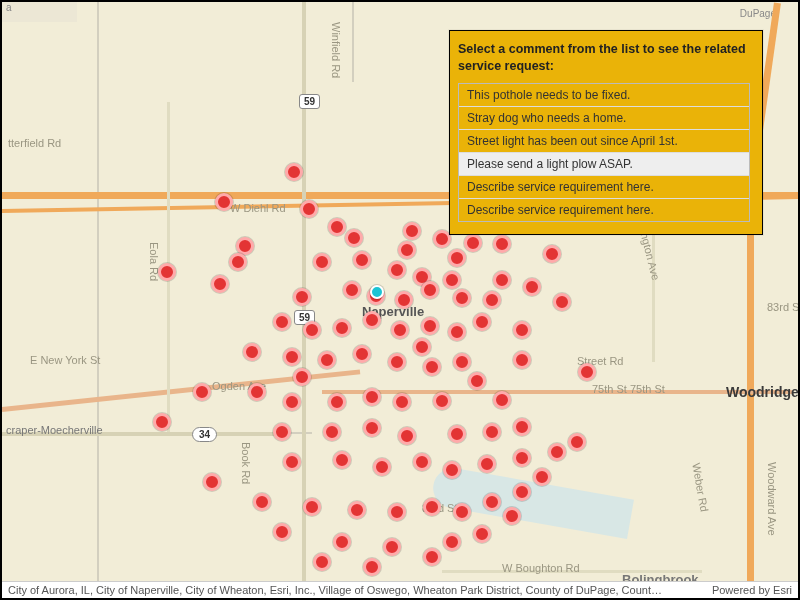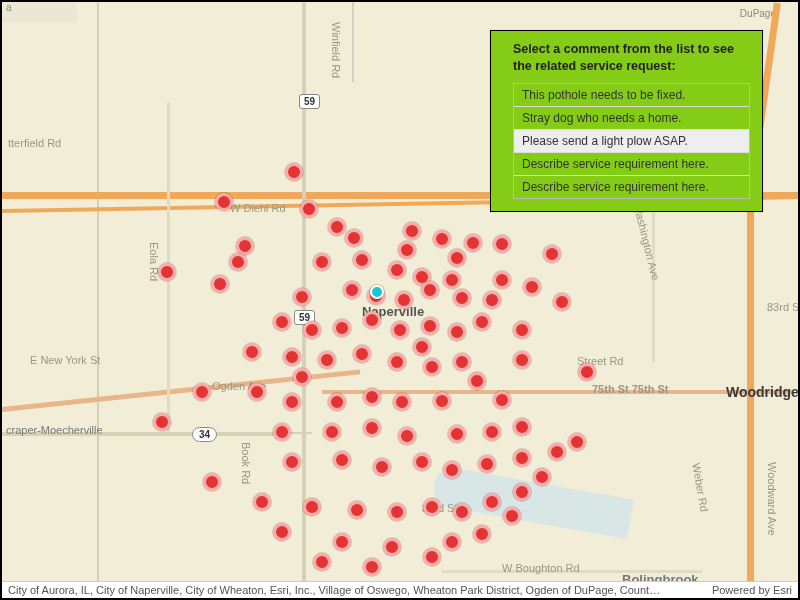--- a/index.html
+++ b/index.html
@@ -111,24 +111,24 @@
     overflow: hidden;
     display: flex;
     justify-content: space-between;
   }
 
   
   .panel {
     position: absolute;
     right: 35px;
     top: 28px;
-    width: 273px;
-    background: #84cc16;
+    width: 314px;
+    background: #eab308;
     border: 1px solid #000;
-    padding: 10px 12px 12px 22px;
+    padding: 10px 12px 12px 8px;
     box-shadow: 0 0 0 1px rgba(0,0,0,0.04);
   }
   .panel-title {
     font-size: 12.5px;
     font-weight: bold;
     color: #222;
     margin-bottom: 8px;
     line-height: 1.35;
   }
   .comment-list {
@@ -192,21 +192,21 @@
 
     <span class="map-label" style="left:340px; top:20px; transform:rotate(90deg); transform-origin:left top;">Winfield Rd</span>
     <span class="map-label" style="left:6px; top:135px;">tterfield Rd</span>
     <span class="map-label" style="left:228px; top:200px;">W Diehl Rd</span>
     <span class="map-label" style="left:158px; top:240px; transform:rotate(90deg); transform-origin:left top;">Eola Rd</span>
     <span class="map-label" style="left:28px; top:352px;">E New York St</span>
     <span class="map-label" style="left:210px; top:378px;">Ogden Ave</span>
     <span class="map-label" style="left:4px; top:422px; color:#777;">craper-Moecherville</span>
     <span class="map-label" style="left:250px; top:440px; transform:rotate(90deg); transform-origin:left top;">Book Rd</span>
     <span class="map-label" style="left:575px; top:353px;">Street Rd</span>
-    <span class="map-label" style="left:590px; top:381px;font-weight:bold;">75th St  75th St</span>
+    <span class="map-label" style="left:590px; top:381px;">75th St  75th St</span>
     <span class="map-label" style="left:420px; top:500px;">83rd St</span>
     <span class="map-label" style="left:765px; top:299px;">83rd St</span>
     <span class="map-label city" style="left:360px; top:302px;">Naperville</span>
     <span class="map-label dark" style="left:724px; top:382px;">Woodridge</span>
     <span class="map-label" style="left:700px; top:460px; transform:rotate(80deg); transform-origin:left top;">Weber Rd</span>
     <span class="map-label" style="left:776px; top:460px; transform:rotate(90deg); transform-origin:left top;">Woodward Ave</span>
     <span class="map-label" style="left:641px; top:200px; transform:rotate(76deg); transform-origin:left top;">Washington Ave</span>
     <span class="map-label" style="left:500px; top:560px;">W Boughton Rd</span>
     <span class="map-label city" style="left:620px; top:570px; color:#777;">Bolingbrook</span>
 
@@ -314,25 +314,26 @@
       </div>
 
     <div id="selected-dot" class="dot dot-selected" style="left: 375px; top: 290px;"></div>
 
 
     <div class="panel">
       <div class="panel-title">Select a comment from the list to see the related service request:</div>
       <div class="comment-list" id="comment-list">
           <div class="comment-item">This pothole needs to be fixed.</div>
           <div class="comment-item">Stray dog who needs a home.</div>
+          <div class="comment-item">Street light has been out since April 1st.</div>
           <div class="comment-item hover">Please send a light plow ASAP.</div>
           <div class="comment-item">Describe service requirement here.</div>
           <div class="comment-item">Describe service requirement here.</div>
         </div>
     </div>
 
     <div class="attribution">
-      <span>City of Aurora, IL, City of Naperville, City of Wheaton, Esri, Inc., Village of Oswego, Wheaton Park District, Ogden of DuPage, Count…</span>
+      <span>City of Aurora, IL, City of Naperville, City of Wheaton, Esri, Inc., Village of Oswego, Wheaton Park District, County of DuPage, Count…</span>
       <span>Powered by Esri</span>
     </div>
 
   </div>
 </div>
 
 </body></html>

